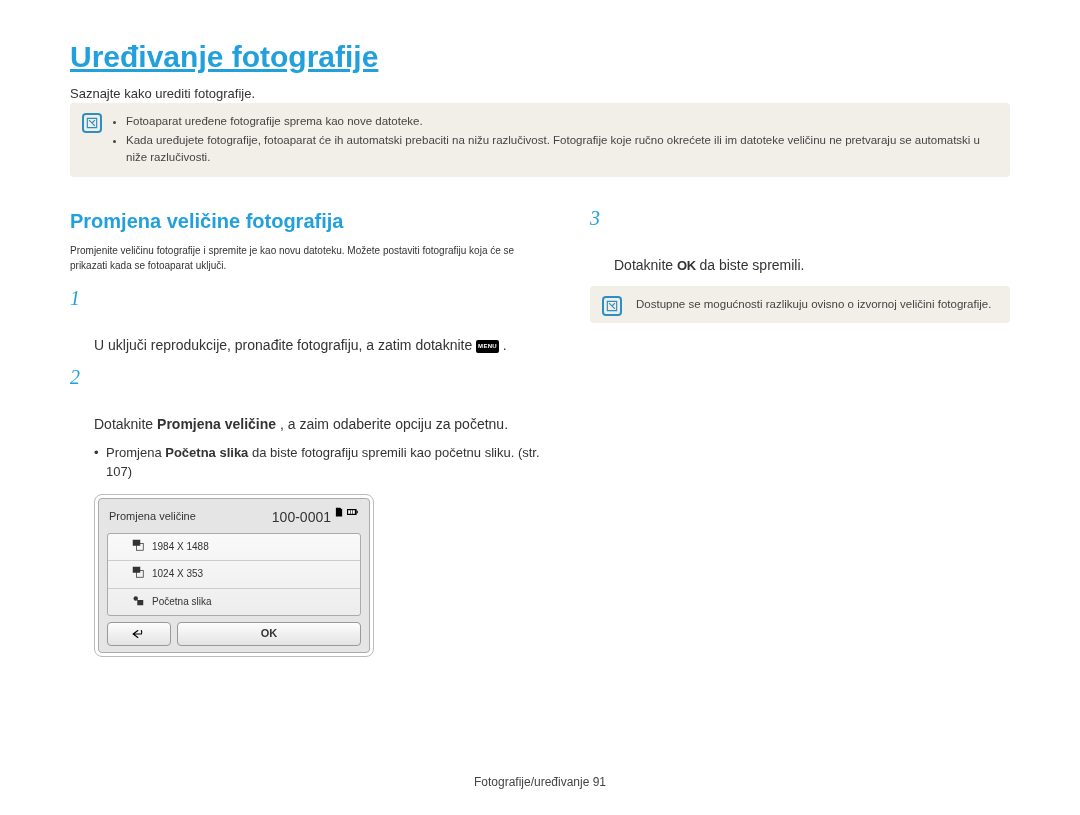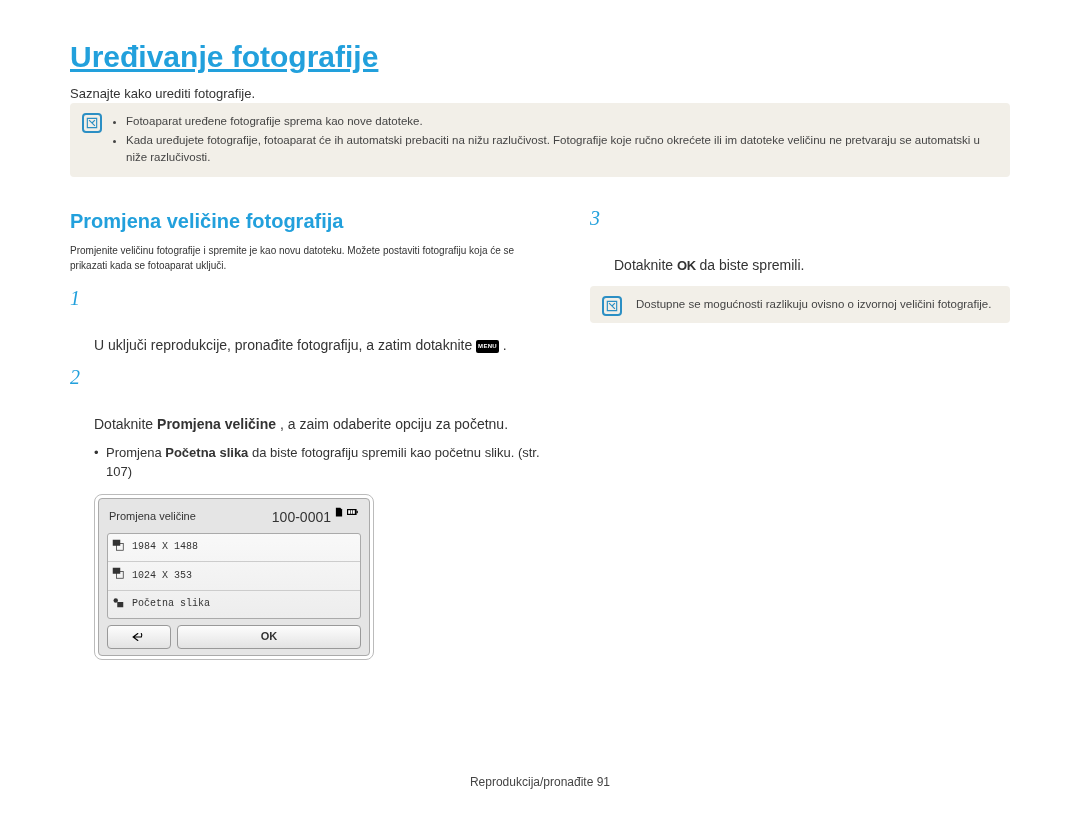--- a/index.html
+++ b/index.html
@@ -86,24 +86,23 @@
   .sd-icon svg, .bat-icon svg { width: 12px; height: 10px; }
   .lcd-list {
     background: linear-gradient(#f9f9f9,#ededed);
     border: 1px solid #aaa;
     border-radius: 3px;
     margin-bottom: 6px;
   }
   .lcd-item {
     display: flex; align-items: center;
     font-size: 10px;
-    padding: 5px 4px;
+    padding: 5px 24px;
     border-bottom: 1px solid #ccc;
     gap: 8px;
-    font-family: Liberation Mono, monospace;
   }
   .lcd-item:last-child { border-bottom: none; }
   .thumb-icon svg { width: 12px; height: 12px; }
   .lcd-buttons { display: flex; gap: 6px; }
   .lcd-btn {
     flex: 1;
     background: linear-gradient(#fdfdfd,#e3e3e3);
     border: 1px solid #999;
     border-radius: 4px;
     height: 24px;
@@ -250,14 +249,14 @@
             <path d="M4 4h16v16H4z" fill="none"></path>
             <path d="M7 7l10 10M17 7l-5 5"></path>
           </svg>
       </span>
       <span>Dostupne se mogućnosti razlikuju ovisno o izvornoj veličini fotografije.</span>
     </div>
   </div>
 </div>
 
 <div class="footer">
-  <span>Reprodukcija/pronađite </span><span>91</span>
+  <span>Fotografije/uređivanje </span><span>91</span>
 </div>
 
 </body></html>

